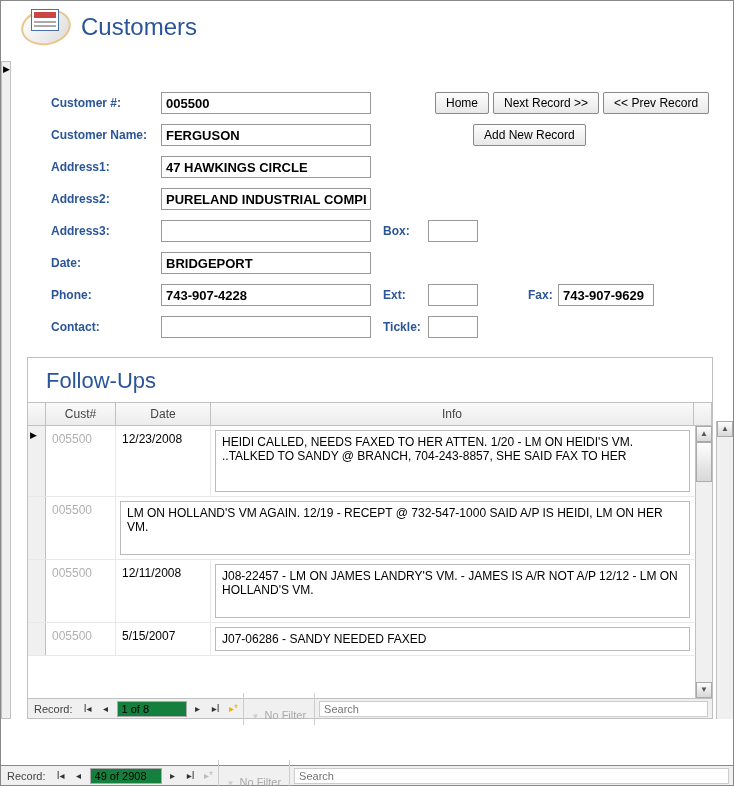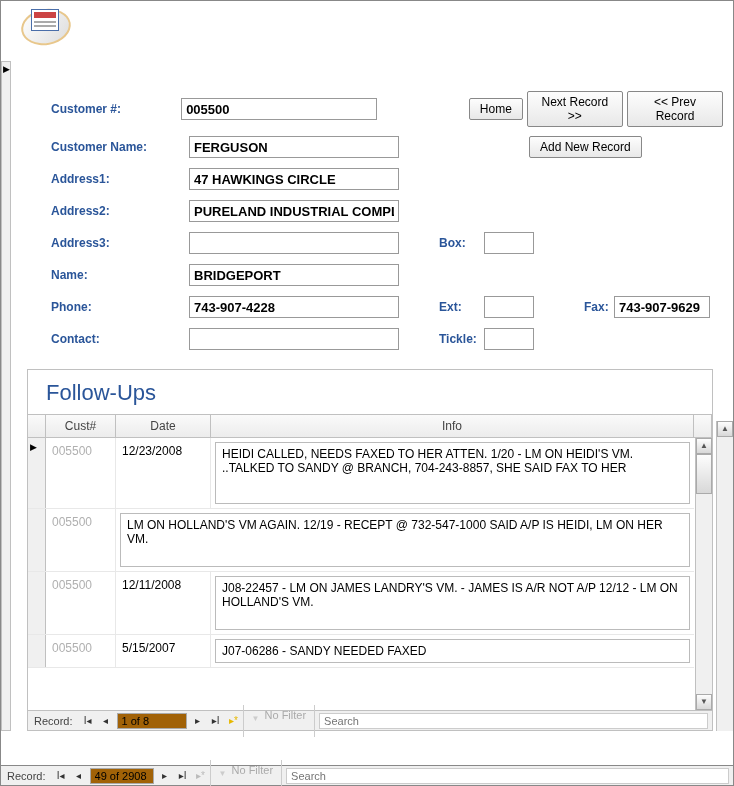--- a/index.html
+++ b/index.html
@@ -9,21 +9,21 @@
 .header-icon { width: 50px; height: 36px; position: relative; margin-right: 10px; }
 .header-icon .swoosh { width: 50px; height: 36px; border: 2px solid #e8c78c; border-radius: 50%; transform: rotate(-10deg); background: linear-gradient(135deg,#fff,#ddd); position: absolute; }
 .header-icon .card { width: 28px; height: 22px; background:#fff; border:1px solid #4a6ea9; position:absolute; top:0; left:10px; display:flex; flex-direction:column; }
 .header-icon .card .bar { height:6px; background:#c44; margin:2px; }
 .header-icon .card .line { height:2px; background:#aaa; margin:1px 2px; }
 .header h1 { font-size: 24px; font-weight: 400; color: #2a5599; font-family: "Segoe UI Light","Segoe UI",sans-serif; }
 .content { padding: 10px 0 0 8px; position: relative; }
 .record-selector-outer { width: 10px; background: #f0f0f0; border: 1px solid #c0c0c0; position: absolute; left: 0; top: 0; bottom: 0; }
 .record-selector-outer .arrow { font-size: 9px; color: #000; padding: 2px 0 0 1px; }
 .form-area { margin-left: 12px; padding: 20px 10px 0 30px; }
-.field-row { display: flex; align-items: center; margin-bottom: 8px; min-height: 24px; gap: 28px; }
+.field-row { display: flex; align-items: center; margin-bottom: 8px; min-height: 24px; }
 .label { color: #2a5599; font-size: 12px; font-weight: 600; width: 110px; }
 .label-sm { color: #2a5599; font-size: 12px; font-weight: 600; }
 .input { border: 1px solid #999; background: #fff; font-size: 13px; font-weight: 700; padding: 2px 4px; height: 22px; font-family: inherit; }
 .input.w1 { width: 210px; }
 .input.w50 { width: 50px; }
 .input.w45 { width: 45px; }
 .input.w70 { width: 70px; }
 .input.w110 { width: 96px; }
 .btn { border: 1px solid #888; background: linear-gradient(#fdfdfd,#e8e8e8); border-radius: 2px; padding: 3px 10px; font-size: 12px; cursor: pointer; margin-left: 4px; font-family: inherit; }
 .buttons-right { margin-left: 60px; display: flex; align-items: center; }
@@ -48,41 +48,42 @@
 .info-cell { flex:1; padding:4px; }
 .info-box { border:1px solid #bbb; min-height:58px; padding:4px 6px; font-size:12px; background:#fff; }
 .vscroll { position:absolute; right:0; top:0; bottom:0; width:17px; background:#f0f0f0; border-left:1px solid #c0c0c0; }
 .vscroll .thumb-btn { height:16px; background:linear-gradient(#fdfdfd,#d8d8d8); border:1px solid #aaa; font-size:8px; text-align:center; line-height:14px; color:#555; }
 .vscroll .track { height:calc(100% - 32px); position:relative; }
 .vscroll .thumb { position:absolute; top:0; left:0; right:0; height:40px; background:linear-gradient(#fdfdfd,#d8d8d8); border:1px solid #aaa; }
 .nav-bar { display:flex; align-items:center; border-top:1px solid #c0c0c0; background:#f0f0f0; height:20px; font-size:11px; }
 .nav-bar .lbl { padding:0 6px; color:#444; }
 .nav-bar .nb { width:18px; height:18px; border:0; background:transparent; font-size:10px; cursor:pointer; color:#333; }
 .nav-bar .nb:disabled { color:#bbb; }
-.nav-bar .pos { width:70px; height:16px; border:1px solid #aaa; background:#a16207; font-size:11px; padding:0 4px; margin:0 2px; }
-.nav-bar .filter { padding:16px 8px; color:#aaa; display:flex; align-items:flex-end; gap:3px; border-left:1px solid #ccc; border-right:1px solid #ccc; height:100%; }
+.nav-bar .pos { width:70px; height:16px; border:1px solid #aaa; background:#15803d; font-size:11px; padding:0 4px; margin:0 2px; }
+.nav-bar .filter { padding:16px 8px; color:#aaa; display:flex; align-items:flex-start; gap:3px; border-left:1px solid #ccc; border-right:1px solid #ccc; height:100%; }
 .nav-bar .search { flex:1; height:16px; border:1px solid #ccc; background:#fff; color:#888; padding:0 4px; margin:0 4px; font-size:11px; }
 .outer-scroll { position:absolute; right:0; top:360px; bottom:0; width:17px; background:#f0f0f0; border-left:1px solid #c0c0c0; }
 .outer-scroll .thumb-btn { height:16px; background:linear-gradient(#fdfdfd,#d8d8d8); border:1px solid #aaa; font-size:8px; text-align:center; line-height:14px; color:#555; }
 .funnel { width:10px; height:10px; display:inline-block; }
 .funnel::before { content:"▼"; font-size:8px; color:#ccc; }
 </style>
 </head>
 <body>
 
 <div class="page">
   <div class="header">
     <div class="header-icon">
       <div class="swoosh"></div>
       <div class="card">
           <div class="bar"></div>
           <div class="line"></div>
           <div class="line"></div>
         </div>
     </div>
+    <h1>Customers</h1>
   </div>
 
   <div class="content">
     <div class="record-selector-outer">
         <div class="arrow">▶</div>
       </div>
 
     <div class="form-area">
 
       <div class="field-row">
@@ -116,21 +117,21 @@
       <div class="field-row">
         <span class="label">Address3:</span>
         <input class="input w1" value="" style="">
         <div class="second-col">
           <span class="label-sm">Box:</span>
           <input class="input w50" value="" style="">
         </div>
       </div>
 
       <div class="field-row">
-        <span class="label">Name:</span>
+        <span class="label">Date:</span>
         <input class="input w1" value="BRIDGEPORT" style="">
       </div>
 
       <div class="field-row">
         <span class="label">Phone:</span>
         <input class="input w1" value="743-907-4228" style="">
         <div class="second-col">
           <span class="label-sm">Ext:</span>
           <input class="input w50" value="" style="">
           <span class="label-sm" style="margin-left:50px;width:30px;">Fax:</span>
@@ -219,21 +220,21 @@
 
     <div class="outer-scroll">
       <div class="thumb-btn">▲</div>
     </div>
   </div>
 
   <div class="nav-bar" style="position:absolute;bottom:0;left:0;right:0;border-top:1px solid #888;">
     <span class="lbl">Record:</span>
     <button class="nb">I◂</button>
     <button class="nb">◂</button>
-    <input class="pos" style="width: 64px;" value="49 of 2908">
+    <input class="pos" style="width: 72px;" value="49 of 2908">
     <button class="nb">▸</button>
     <button class="nb">▸I</button>
     <button class="nb" disabled="">▸*</button>
     <span class="filter">
         <span class="funnel"></span>
         <span>No Filter</span>
       </span>
     <input class="search" placeholder="Search" style="">
   </div>
 </div>

